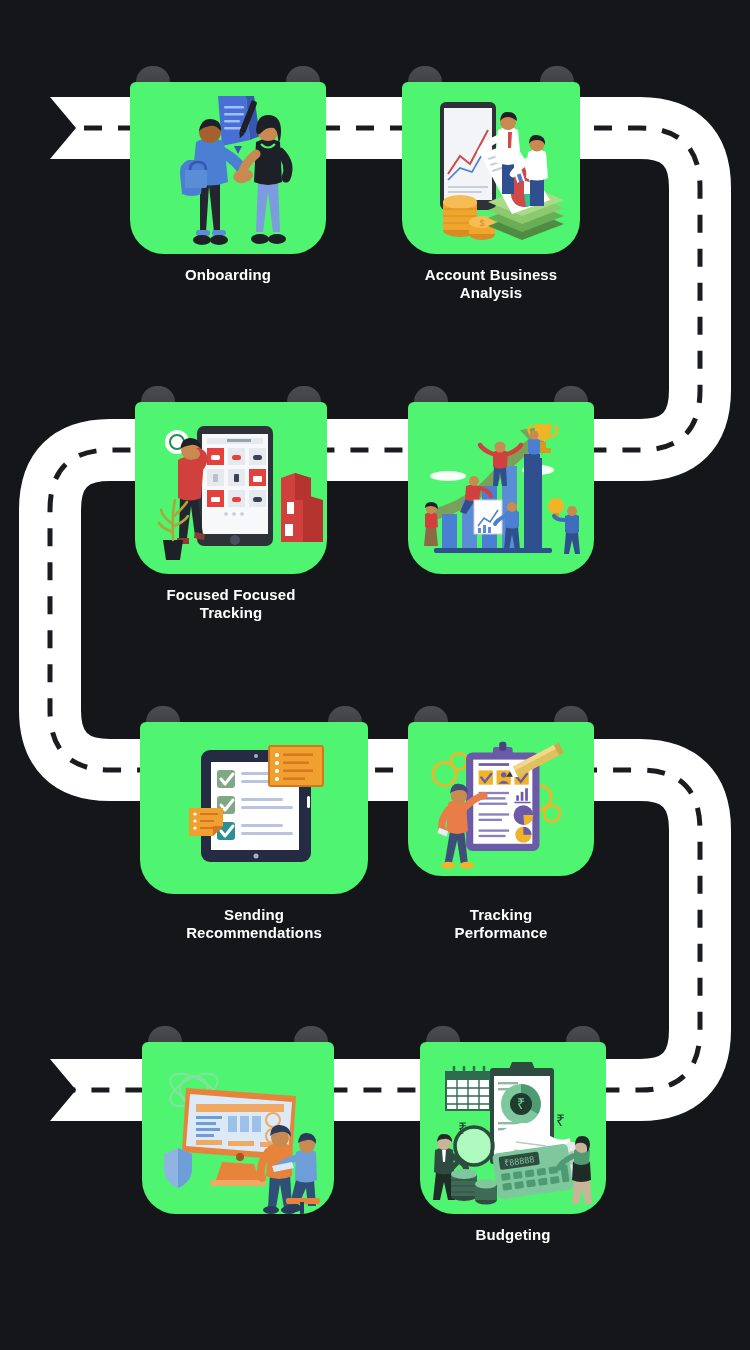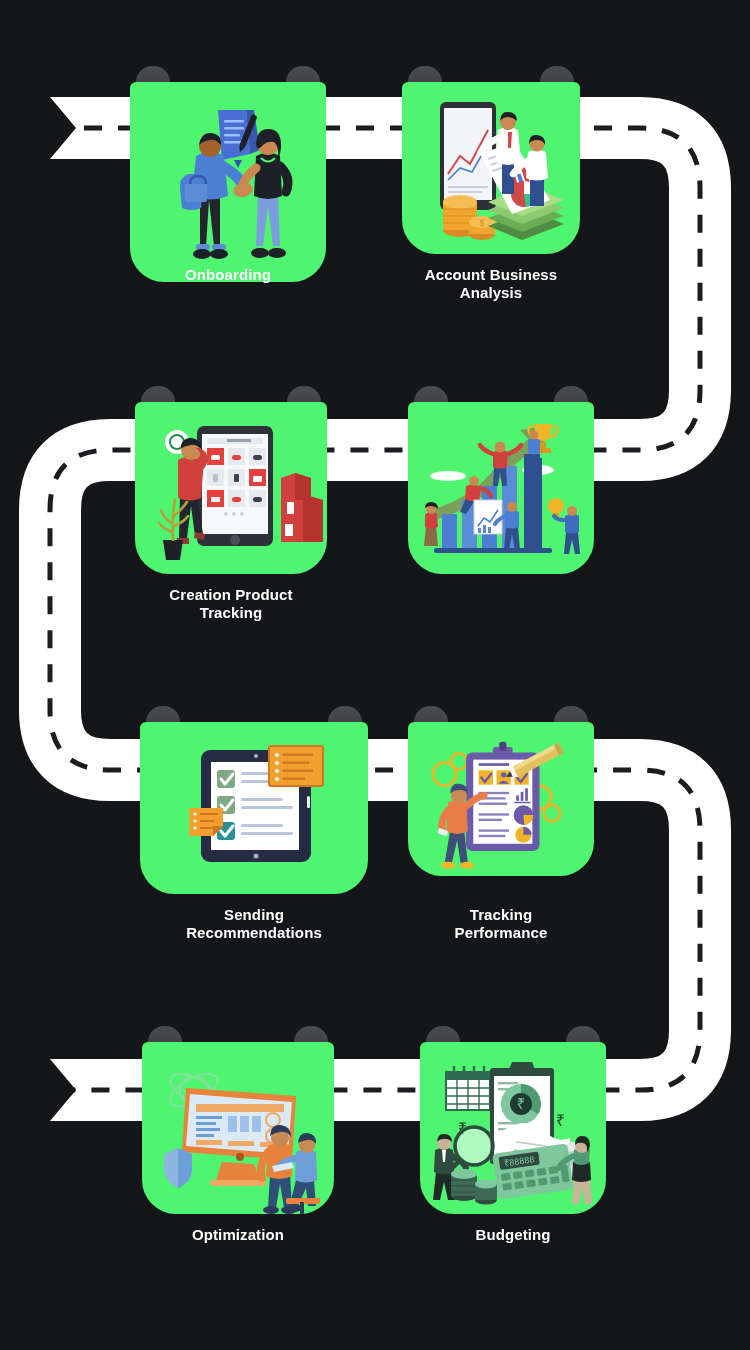--- a/index.html
+++ b/index.html
@@ -81,21 +81,21 @@
 
     <use href="#roadline" stroke="#ffffff" stroke-width="62" stroke-linecap="butt"></use>
 
     <use href="#roadline" stroke="#1a1c1f" stroke-width="5" stroke-dasharray="18 16" stroke-linecap="butt"></use>
 
     <polygon points="50,97 50,159 76,128" fill="#141619"></polygon>
 
     <polygon points="50,1059 50,1121 76,1090" fill="#141619"></polygon>
   </svg>
 
-  <div class="card" style="left:130px;top:82px;width:196px;height:200px;">
+  <div class="card" style="left:130px;top:82px;width:196px;height:172px;">
     <div class="card-clip left"></div>
     <div class="card-clip right"></div>
     <div class="card-body">
       <svg class="card-art" viewBox="0 0 196 172">
 
         <g transform="translate(82,12)">
           <path d="M6 2 L34 2 L38 46 L10 52 Z" fill="#4a6fd4"></path>
           <path d="M34 2 L38 46 L48 42 L42 2 Z" fill="#3957b0"></path>
           <rect x="12" y="12" width="20" height="2.4" rx="1.2" fill="#9fc0ff"></rect>
           <rect x="12" y="19" width="20" height="2.4" rx="1.2" fill="#9fc0ff"></rect>
@@ -309,21 +309,21 @@
           <path d="M146 98 L168 92 L188 98 L188 140 L146 140 Z" fill="#b5342f"></path>
           <path d="M146 98 L168 92 L168 140 L146 140 Z" fill="#d0403c"></path>
           <rect x="152" y="100" width="7" height="12" fill="#ffffff"></rect>
           <path d="M146 76 L160 71 L176 76 L176 98 L146 98 Z" fill="#d0403c"></path>
           <path d="M160 71 L176 76 L176 98 L160 98 Z" fill="#b5342f"></path>
           <rect x="150" y="122" width="8" height="12" fill="#ffffff"></rect>
         </g>
       </svg>
     </div>
     <div class="card-label" style="top:184px;">
-      <span>Creation Product</span><br>
+      <span>Focused Focused</span><br>
       <span>Tracking</span>
     </div>
   </div>
 
   <div class="card" style="left:408px;top:402px;width:186px;height:172px;">
     <div class="card-clip left"></div>
     <div class="card-clip right"></div>
     <div class="card-body">
       <svg class="card-art" viewBox="0 0 186 172">
 
@@ -635,21 +635,20 @@
           <path d="M4 3 q1 -11 9 -10 q10 1 9 11 q-4 -5 -9 -4 q-6 1 -9 3 Z" fill="#2a3b5c"></path>
           <path d="M2 18 q-14 4 -18 10" stroke="#6d9ed8" stroke-width="7" fill="none" stroke-linecap="round"></path>
           <path d="M-22 26 L-2 22 L0 28 L-20 32 Z" fill="#dce9f7"></path>
 
           <rect x="-8" y="58" width="34" height="6" rx="2" fill="#e8833c"></rect>
           <rect x="6" y="62" width="4" height="18" fill="#2a3b5c"></rect>
           <rect x="-4" y="78" width="24" height="4" rx="2" fill="#2a3b5c"></rect>
         </g>
       </svg>
     </div>
-    <div class="card-label" style="top:184px;">Optimization</div>
   </div>
 
   <div class="card" style="left:420px;top:1042px;width:186px;height:172px;">
     <div class="card-clip left"></div>
     <div class="card-clip right"></div>
     <div class="card-body">
       <svg class="card-art" viewBox="0 0 186 172">
 
         <g>
           <rect x="26" y="30" width="44" height="38" fill="#ffffff" stroke="#2f6b4f" stroke-width="2"></rect>

